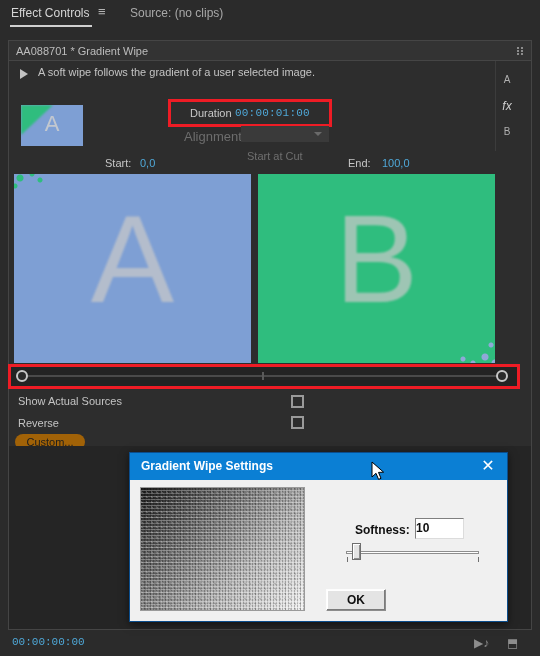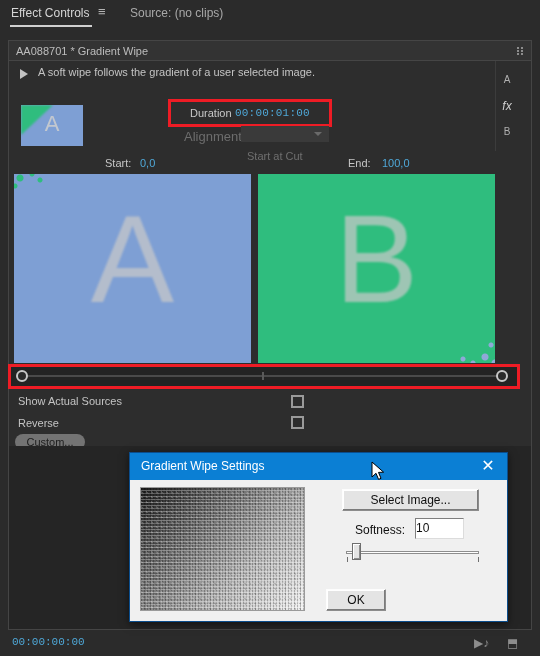--- a/index.html
+++ b/index.html
@@ -76,31 +76,31 @@
   
   .sl-hl{position:absolute;left:8px;top:364px;width:512px;height:25px;border:3px solid #ee1c25;box-sizing:border-box;background:#232323;}
   .sl-track{position:absolute;left:24px;top:375px;width:480px;height:2px;background:#4a4a4a;}
   .sl-tick{position:absolute;left:262px;top:372px;width:2px;height:8px;background:#5a5a5a;}
   .sl-knob{position:absolute;top:370px;width:12px;height:12px;border:2px solid #c8c8c8;border-radius:50%;background:#2b2b2b;box-sizing:border-box;}
 
   
   .cb-row-label{position:absolute;left:18px;font-size:11px;color:#c4c4c4;}
   .cb-box{position:absolute;left:291px;width:13px;height:13px;border:2px solid #9a9a9a;background:#2d2d2d;box-sizing:border-box;}
 
-  .custom-btn{position:absolute;left:15px;top:434px;width:70px;height:16px;background:#737373;border-radius:8px;color:#1d1d1d;font-size:11px;text-align:center;line-height:16px;}
+  .custom-btn{position:absolute;left:15px;top:434px;width:70px;height:16px;background:#a16207;border-radius:8px;color:#1d1d1d;font-size:11px;text-align:center;line-height:16px;}
 
   .bottom-empty{position:absolute;left:8px;top:446px;width:524px;height:184px;background:#252525;border:1px solid #454545;border-top:none;box-sizing:border-box;}
 
   
   .statusbar{position:absolute;left:0;top:632px;width:540px;height:24px;background:#2b2b2b;}
   .tc{position:absolute;left:12px;top:4px;font-size:11px;color:#4fa8d8;font-family:"Liberation Mono","DejaVu Sans Mono",monospace;}
   .sb-ico{position:absolute;top:4px;font-size:12px;color:#8d8d8d;}
 
   
-  .dialog{position:absolute;left:129px;top:452px;width:379px;height:170px;background:#f0f0f0;border:1px solid #0b4d8c;box-sizing:border-box;box-shadow:0 2px 8px rgba(0,0,0,.55);}
+  .dialog{position:absolute;left:129px;top:452px;width:379px;height:170px;background:#f0f0f0;border:1px solid #0b4d8c;box-sizing:border-box;box-shadow:0 2px 8px rgba(0,0,0,.55);font-weight:bold;}
   .dlg-title{position:absolute;left:0;top:0;width:100%;height:27px;background:#0b7fd4;}
   .dlg-title-text{position:absolute;left:11px;top:6px;font-size:12px;color:#ffffff;}
   .dlg-close{position:absolute;right:10px;top:4px;width:18px;height:18px;color:#ffffff;font-size:16px;line-height:18px;text-align:center;}
   .dlg-grad{position:absolute;left:10px;top:34px;width:163px;height:122px;border:1px solid #9a9a9a;overflow:hidden;background:#bdbdbd;}
   .dlg-grad .g1{position:absolute;inset:0;background:linear-gradient(135deg,#1c1c1c 0%,#6e6e6e 35%,#b4b4b4 65%,#f2f2f2 100%);}
   .dlg-grad .g2{position:absolute;inset:0;opacity:.55;background-size:3px 3px;background-image:
      linear-gradient(0deg,rgba(255,255,255,.55) 1px,transparent 1px),
      linear-gradient(90deg,rgba(0,0,0,.45) 1px,transparent 1px);}
   .dlg-grad .g3{position:absolute;inset:0;opacity:.45;background-size:5px 5px;background-image:
      linear-gradient(45deg,rgba(255,255,255,.5) 25%,transparent 25%,transparent 75%,rgba(0,0,0,.4) 75%);}
@@ -207,21 +207,20 @@
   <div class="dialog">
     <div class="dlg-title">
       <div class="dlg-title-text">Gradient Wipe Settings</div>
       <div class="dlg-close">✕</div>
     </div>
     <div class="dlg-grad">
       <div class="g1"></div>
       <div class="g2"></div>
       <div class="g3"></div>
     </div>
-    <div class="win-btn sel-img">Select Image...</div>
     <div class="softness-lbl">Softness:</div>
     <div class="softness-in">10</div>
     <div class="sof-track"></div>
     <div class="sof-knob"></div>
     <div class="sof-mark" style="left:217px"></div>
     <div class="sof-mark" style="left:348px"></div>
     <div class="win-btn ok-btn">OK</div>
   </div>
 
   <svg class="cursor" viewBox="0 0 14 20">

